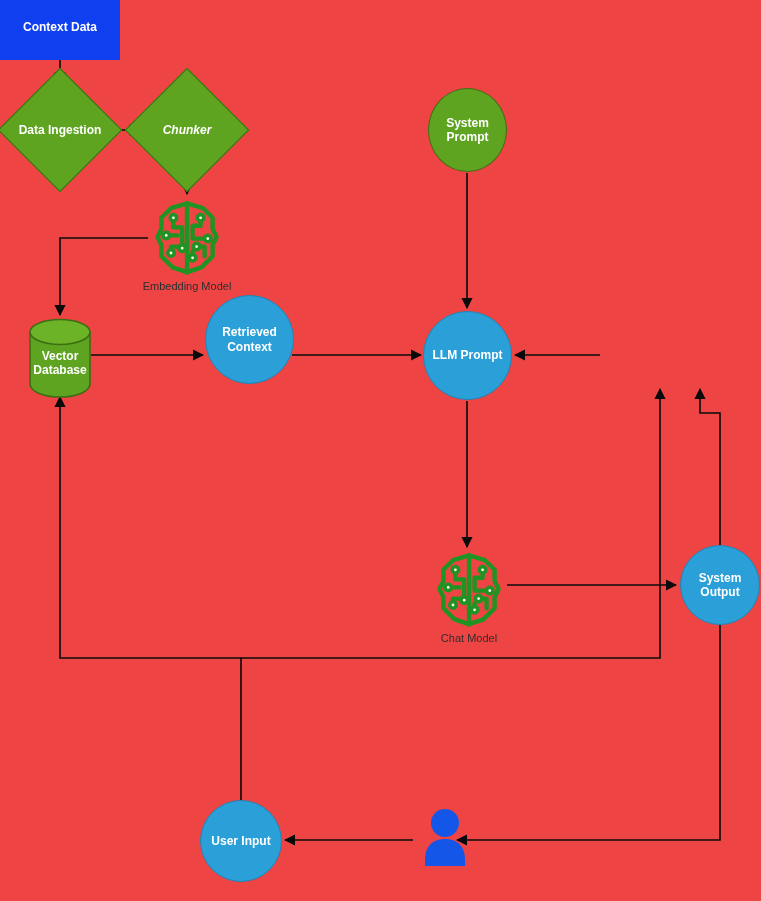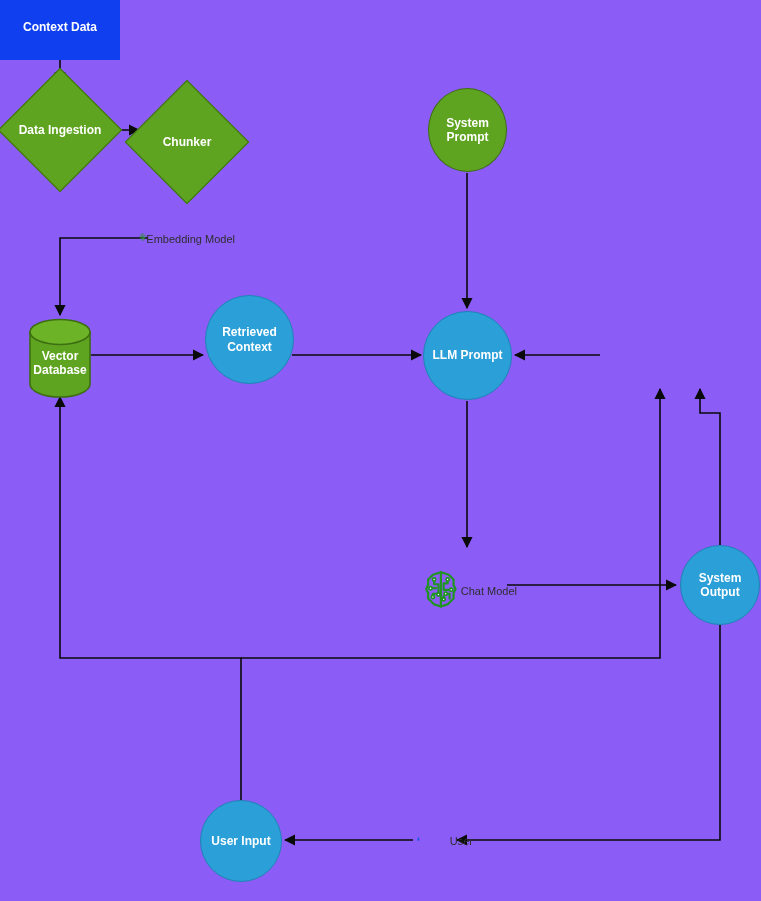--- a/index.html
+++ b/index.html
@@ -7,21 +7,21 @@
     padding: 0;
     background: #ffffff;
   }
   body {
     font-family: "Liberation Sans", sans-serif;
   }
   #canvas {
     position: relative;
     width: 761px;
     height: 901px;
-    background: #8b5cf6;
+    background: #ef4444;
     overflow: hidden;
   }
   #edges {
     position: absolute;
     left: 0;
     top: 0;
     width: 761px;
     height: 901px;
   }
   .node {
@@ -103,21 +103,21 @@
     font-weight: bold;
     font-size: 12px;
     line-height: 1.18;
     padding-top: 10px;
     box-sizing: border-box;
   }
   .iconnode {
     position: absolute;
     z-index: 3;
     display: flex;
-    flex-direction: row;
+    flex-direction: column;
     align-items: center;
   }
   .iconnode svg { display: block; }
   .caption {
     margin-top: 3px;
     font-size: 11px;
     color: #2e2e2e;
     font-weight: normal;
     white-space: nowrap;
     text-align: center;
@@ -170,21 +170,21 @@
 
   <div class="node node-rect blue-solid" style="left:0px; top:-5px; width:120px; height:65px;">
     <span>Context Data</span>
   </div>
 
   <div class="diamond" style="left:16px; top:86px; width:88px; height:88px;">
     <div class="shape"></div>
     <div class="dlabel">Data Ingestion</div>
   </div>
 
-  <div class="diamond" style="left:143px; top:98px; width:88px; height:88px;">
+  <div class="diamond" style="left:143px; top:86px; width:88px; height:88px;font-style:italic;">
     <div class="shape"></div>
     <div class="dlabel">Chunker</div>
   </div>
 
   <div class="iconnode" style="left:139px; top:197px; width:96px;">
     <svg width="80" height="80" viewBox="0 0 100 100">
       <g fill="none" stroke="#1f9422" stroke-width="5.5" stroke-linecap="round" stroke-linejoin="round">
         <path d="M50 8 L30 14 L18 26 L18 40 L13 50 L18 60 L18 74 L32 88 L50 94"></path>
         <path d="M50 8 L70 14 L82 26 L82 40 L87 50 L82 60 L82 74 L68 88 L50 94"></path>
         <path d="M50 8 L50 94"></path>

